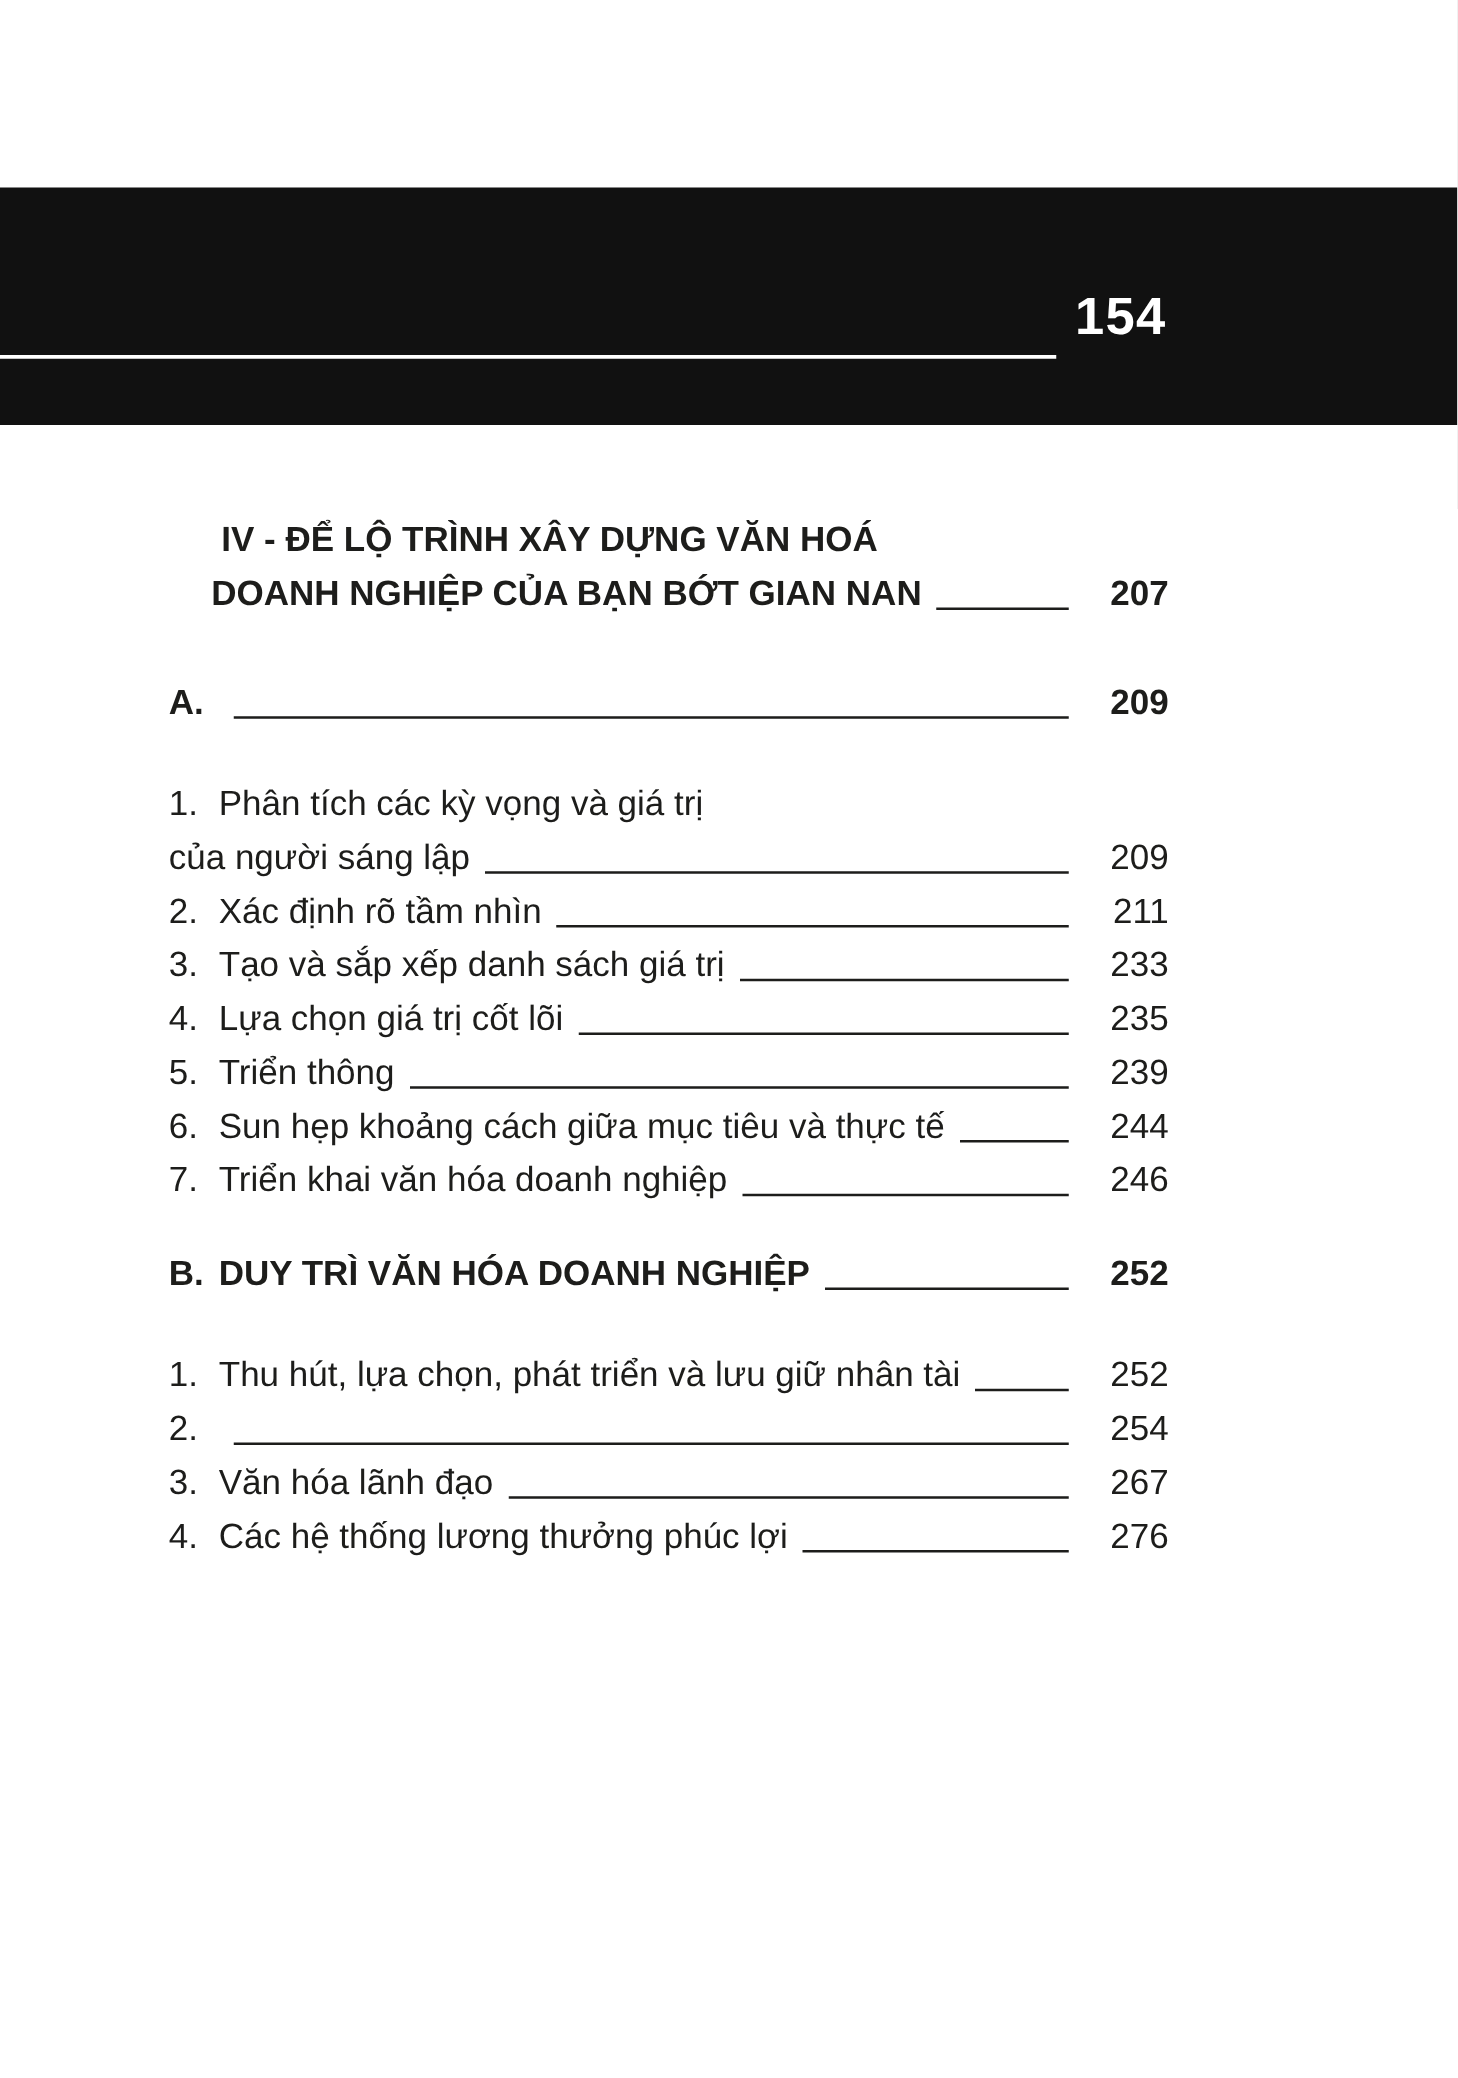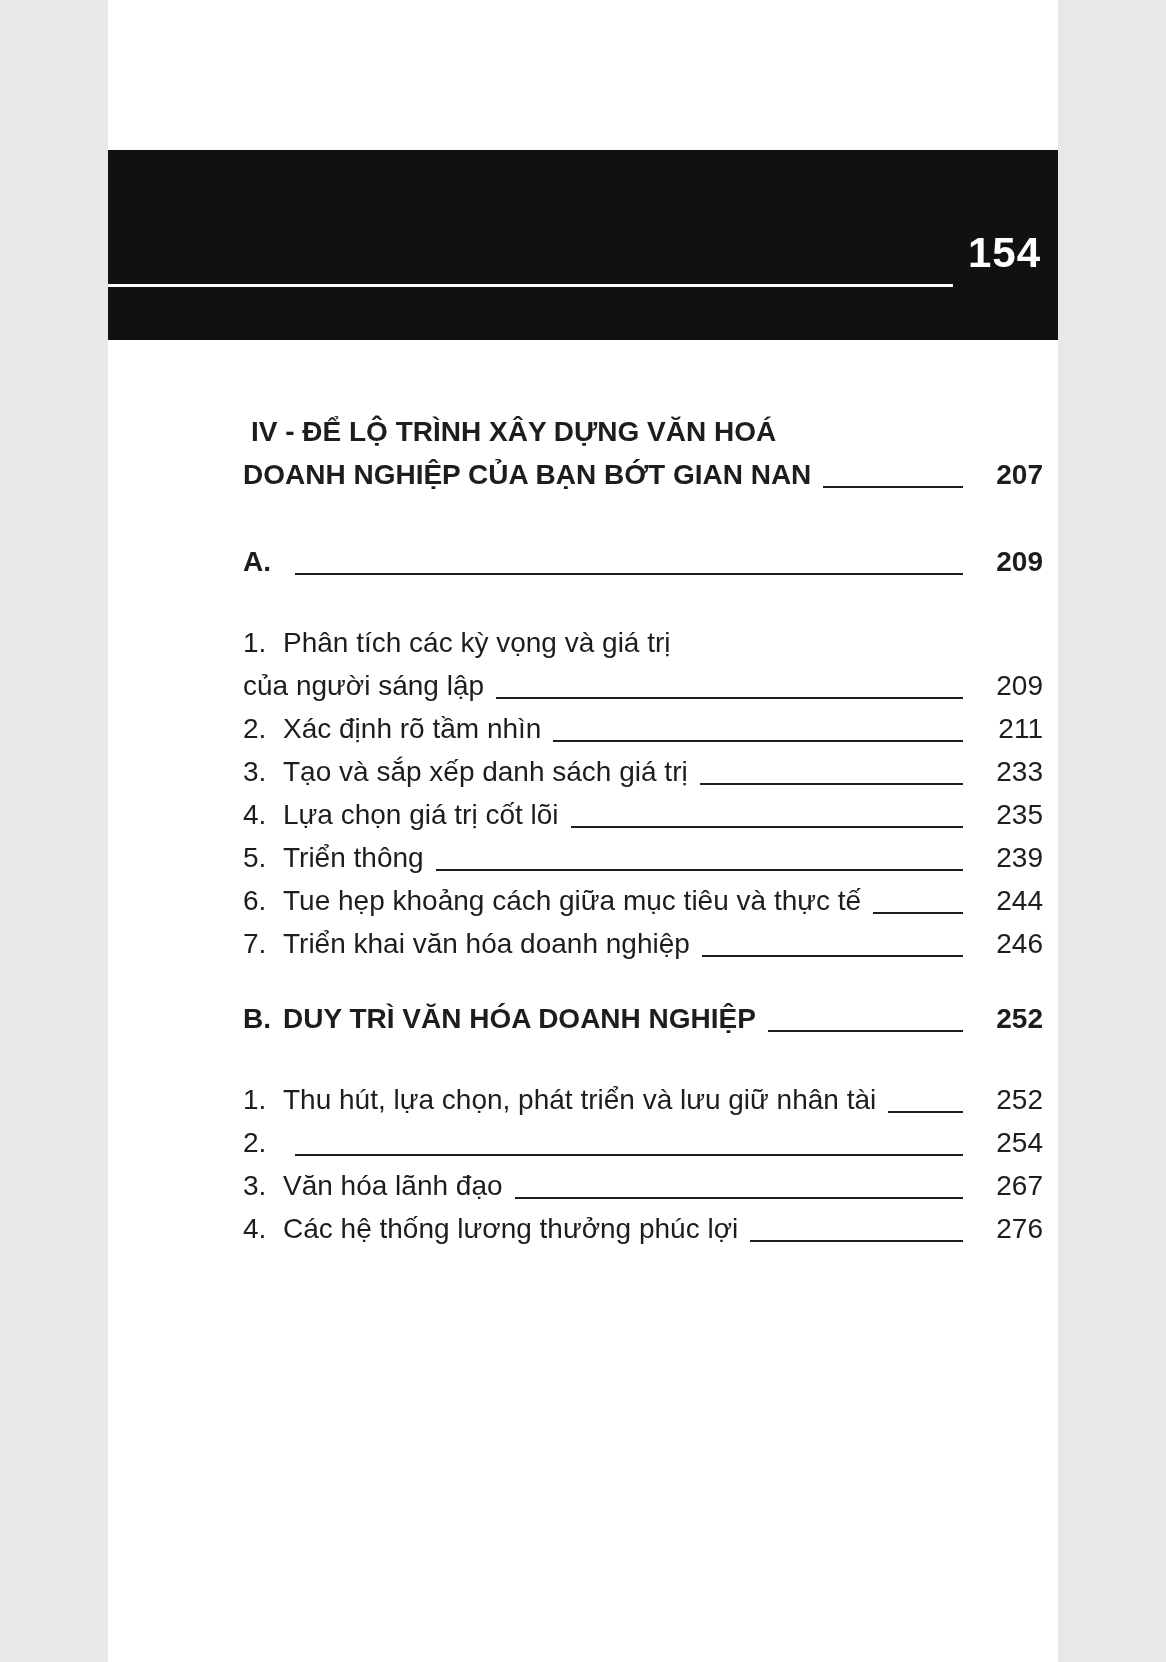--- a/index.html
+++ b/index.html
@@ -1,21 +1,21 @@
 <!DOCTYPE html>
 <html><head>
 <meta charset="utf-8">
 <style>
   * { margin: 0; padding: 0; box-sizing: border-box; }
   html, body { background: #e8e8e8; }
   body { font-family: "Liberation Sans", sans-serif; }
 
   .page {
     position: relative;
-    width: 950px;
+    width: 1166px;
     height: 1662px;
     margin: 0 auto;
     background: #ffffff;
     color: #1d1d1b;
     overflow: hidden;
   }
 
   
   .band {
     position: absolute;
@@ -73,21 +73,21 @@
     border-bottom: 2.5px solid #1d1d1b;
     margin: 0 0 8px 12px;
   }
   .row-page {
     flex: none;
     width: 80px;
     text-align: right;
     white-space: nowrap;
   }
 
-  .toc-title { margin-bottom: 44px; }
+  .toc-title { margin-bottom: 44px; margin-left: 34px; }
   .toc-title .toc-row:first-child .row-text { padding-left: 8px; }
 
   .toc-heading { margin: 32px 0 38px 0; }
 </style>
 </head>
 <body>
 
 <div class="page">
 
   <div class="band">
@@ -143,21 +143,21 @@
             <span class="row-page">235</span>
           </div>
           <div class="toc-row">
             <span class="row-num">5.</span>
             <span class="row-text">Triển thông</span>
             <span class="leader"></span>
             <span class="row-page">239</span>
           </div>
           <div class="toc-row">
             <span class="row-num">6.</span>
-            <span class="row-text">Tue hẹp khoảng cách giữa mục tiêu và thực tế</span>
+            <span class="row-text">Sun hẹp khoảng cách giữa mục tiêu và thực tế</span>
             <span class="leader"></span>
             <span class="row-page">244</span>
           </div>
           <div class="toc-row">
             <span class="row-num">7.</span>
             <span class="row-text">Triển khai văn hóa doanh nghiệp</span>
             <span class="leader"></span>
             <span class="row-page">246</span>
           </div>
         </section>

